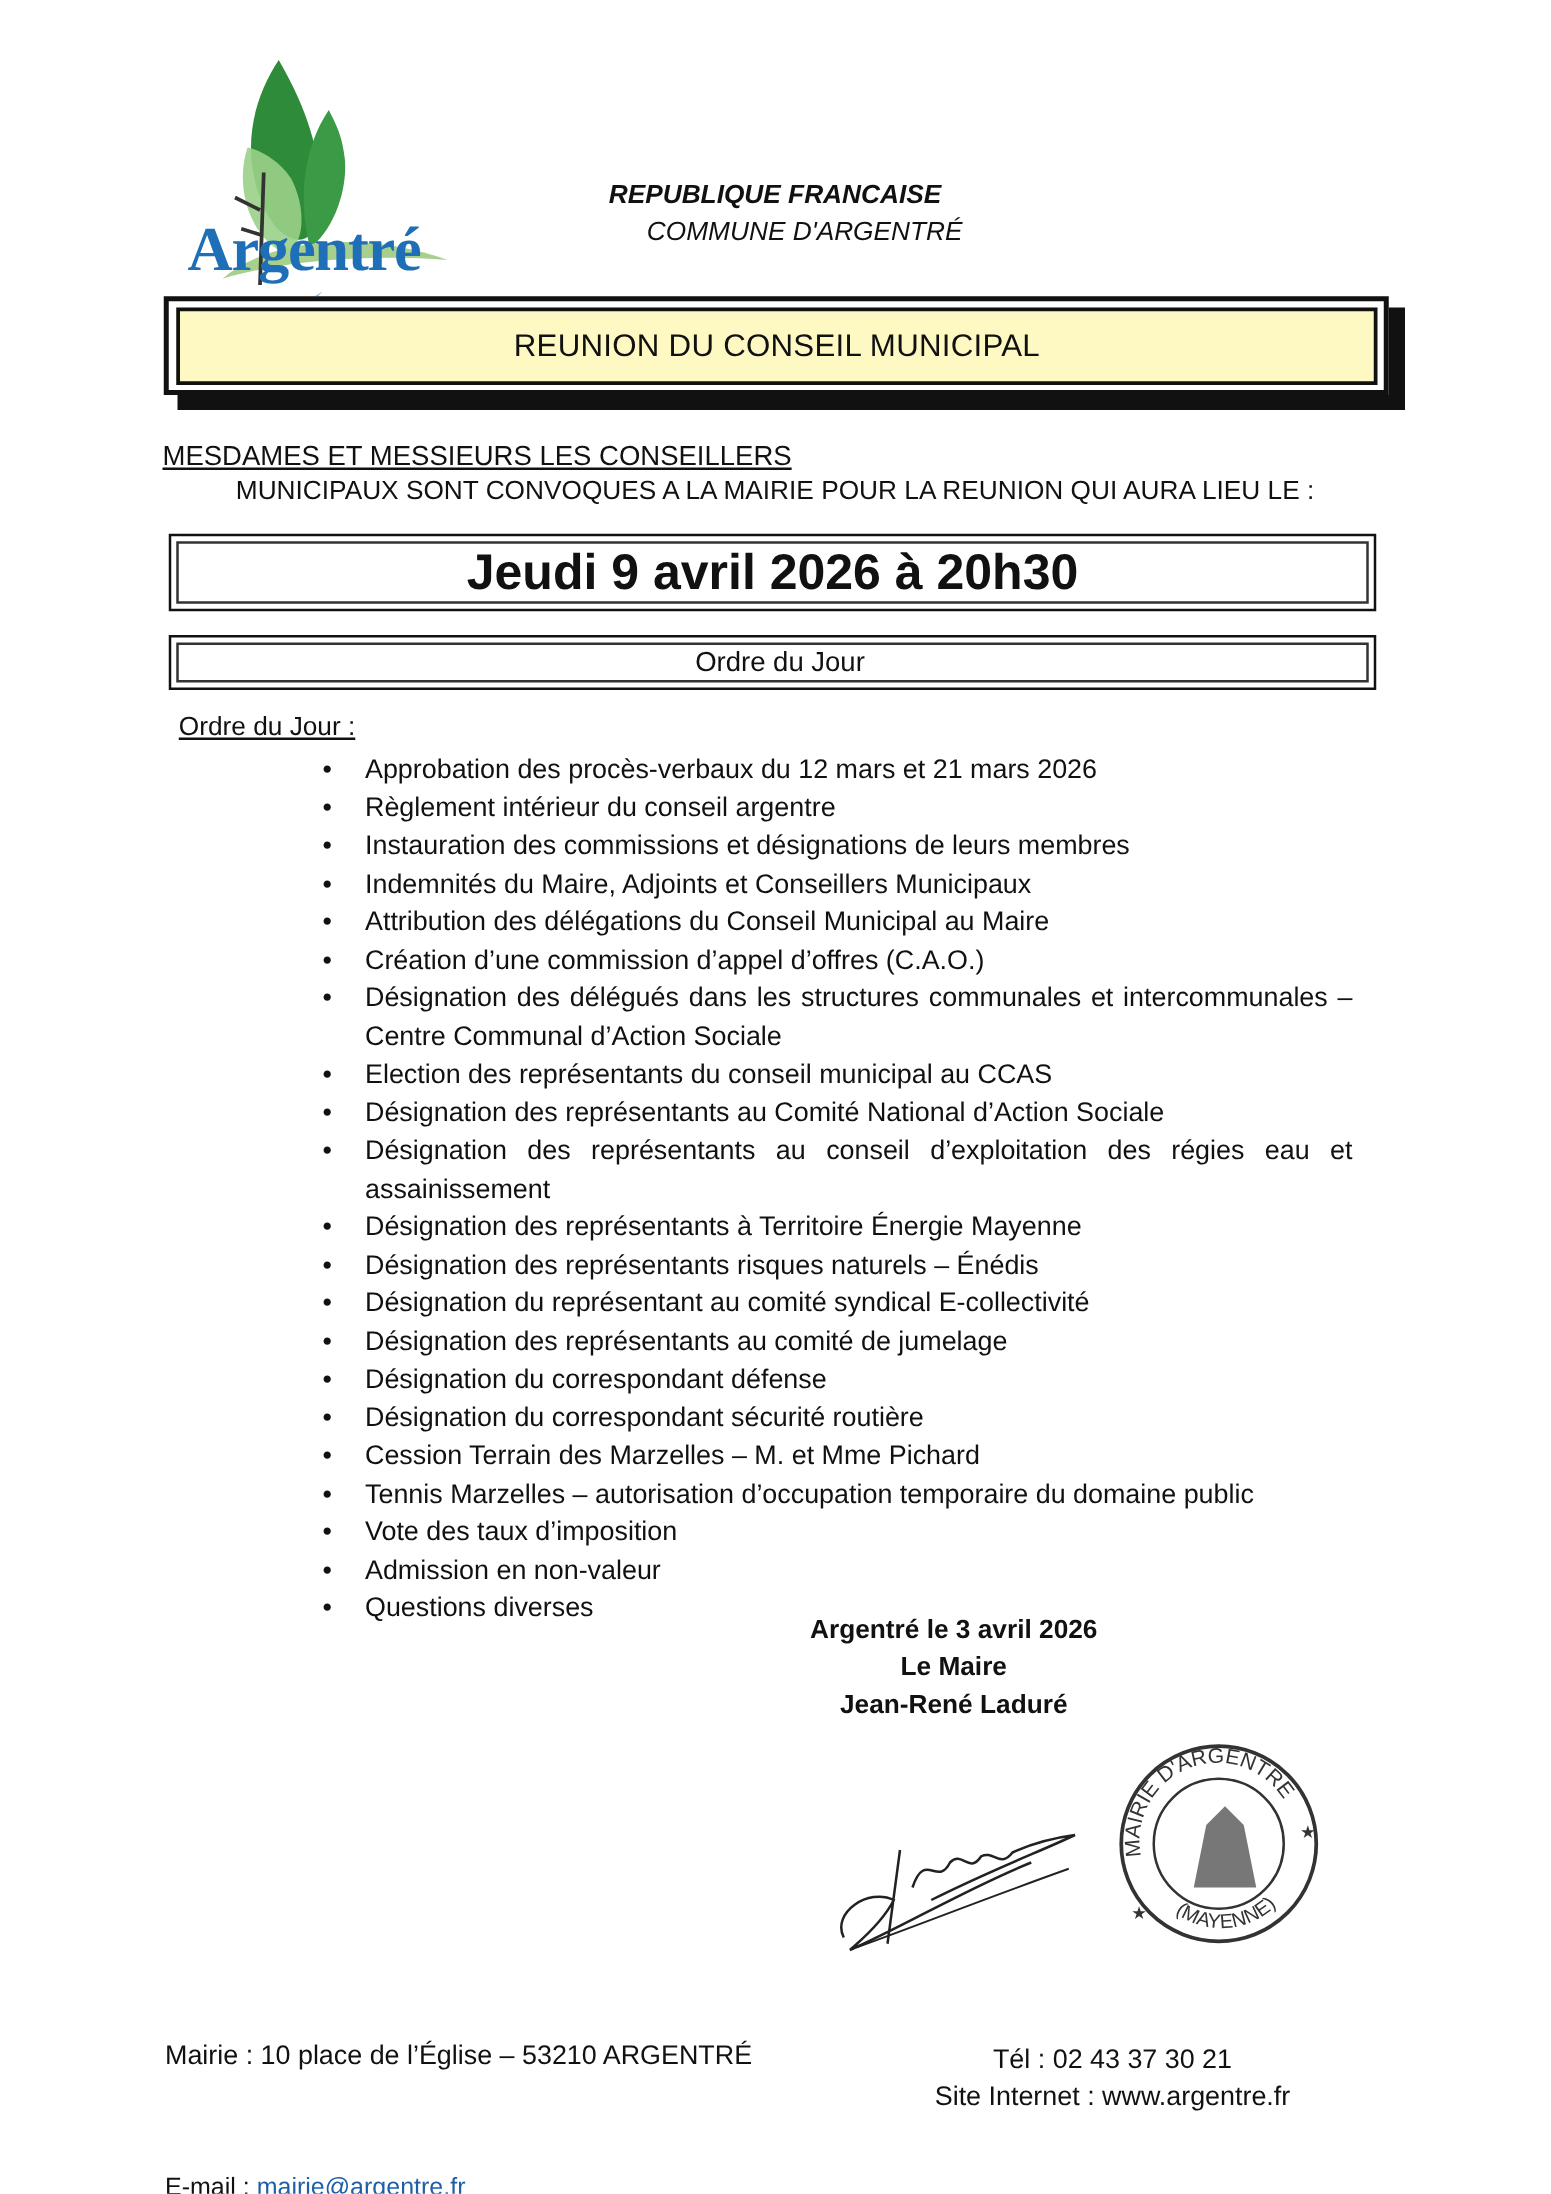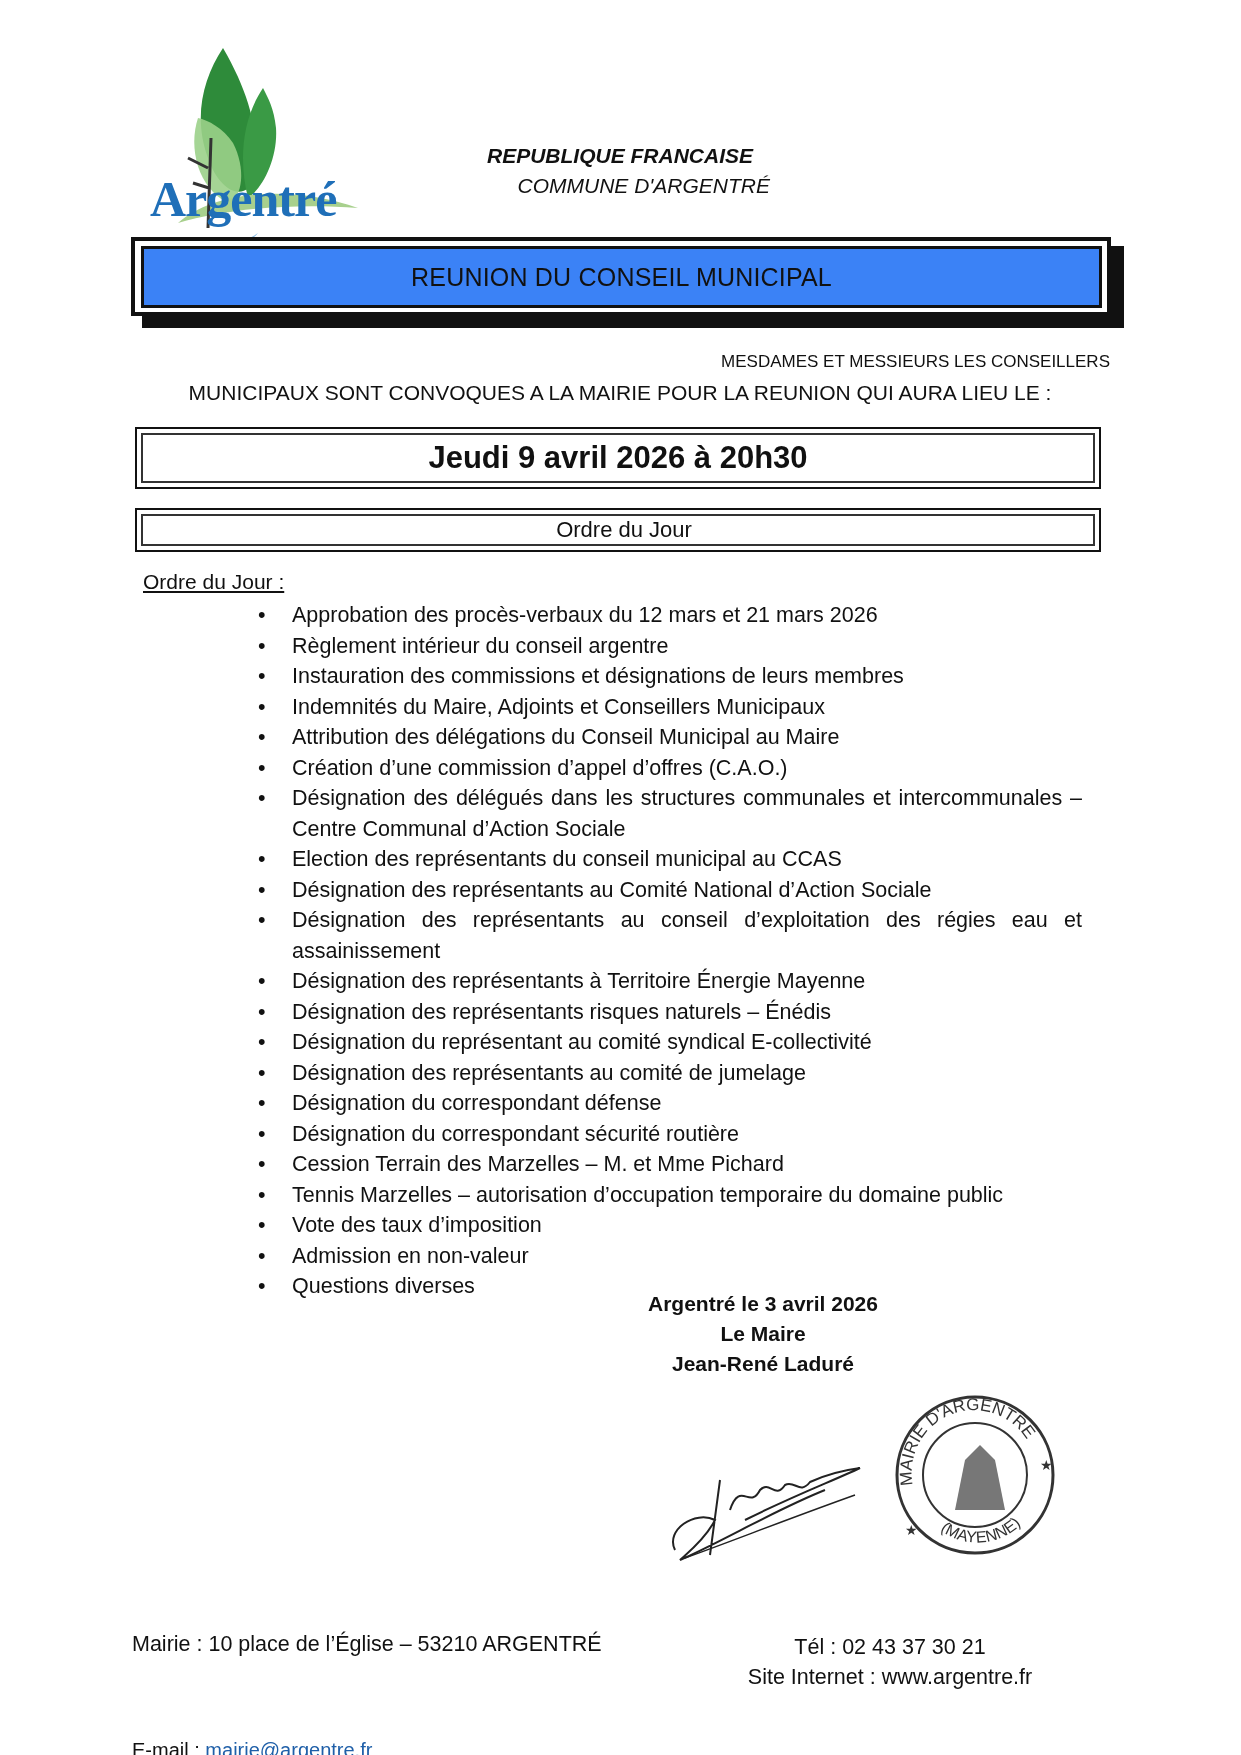--- a/index.html
+++ b/index.html
@@ -14,31 +14,31 @@
   #logo-text {
     left: 150px; top: 170px; font-family: Liberation Serif, serif;
     font-weight: bold; font-size: 50px; color: #1f6fb8; letter-spacing: -1px;
   }
   
   #rep { left: 450px; top: 144px; width: 340px; text-align: center; font-size: 21px; font-style: italic; font-weight: bold; }
   #commune { left: 430px; top: 174px; width: 340px; text-align: right; font-size: 21px; font-style: italic; }
   
   #title-shadow { left: 142px; top: 246px; width: 982px; height: 82px; background: #111; }
   #title-outer { left: 131px; top: 237px; width: 980px; height: 79px; border: 4px solid #111; background: #fff; box-sizing: border-box; }
-  #title-inner { left: 141px; top: 246px; width: 961px; height: 62px; border: 3px solid #111; background: #3b82f6; box-sizing: border-box;
+  #title-inner { left: 141px; top: 246px; width: 961px; height: 62px; border: 3px solid #111; background: #fef9c3; box-sizing: border-box;
     display: flex; align-items: center; justify-content: center; font-size: 25px; letter-spacing: 0.2px; }
   
-  #convoc1 { left: 130px; top: 352px; width: 980px; text-align: right; font-size: 17px; }
+  #convoc1 { left: 130px; top: 352px; width: 980px; text-align: left; font-size: 22px; text-decoration: underline; }
   #convoc2 { left: 130px; top: 381px; width: 980px; text-align: center; font-size: 21px; }
   
   .dblbox { border: 2px solid #111; box-sizing: border-box; background: #fff; }
   .dblbox > .in { position: absolute; left: 4px; top: 4px; right: 4px; bottom: 4px; border: 2px solid #333; }
   #date-box { left: 135px; top: 427px; width: 966px; height: 62px; }
   #date-text { left: 135px; top: 427px; width: 966px; height: 62px; display: flex; align-items: center; justify-content: center;
-    font-weight: bold; font-size: 31px; }
+    font-weight: bold; font-size: 40px; }
   #odj-box { left: 135px; top: 508px; width: 966px; height: 44px; }
   #odj-text { left: 135px; top: 508px; width: 978px; height: 44px; display: flex; align-items: center; justify-content: center; font-size: 22px; border-radius: 10px; }
   
   #agenda-label { left: 143px; top: 570px; font-size: 21px; text-decoration: underline; }
   #agenda { left: 252px; top: 600px; width: 830px; margin: 0; padding: 0; list-style: none; font-size: 21.5px; }
   #agenda li { position: relative; padding-left: 40px; line-height: 30.5px; text-align: justify; }
   #agenda li .bullet { position: absolute; left: 6px; top: 0; width: 20px; }
   
   #sign { left: 648px; top: 1289px; font-weight: bold; font-size: 21px; line-height: 30px; text-align: center; }
   #signature { left: 665px; top: 1440px; width: 210px; height: 130px; }

